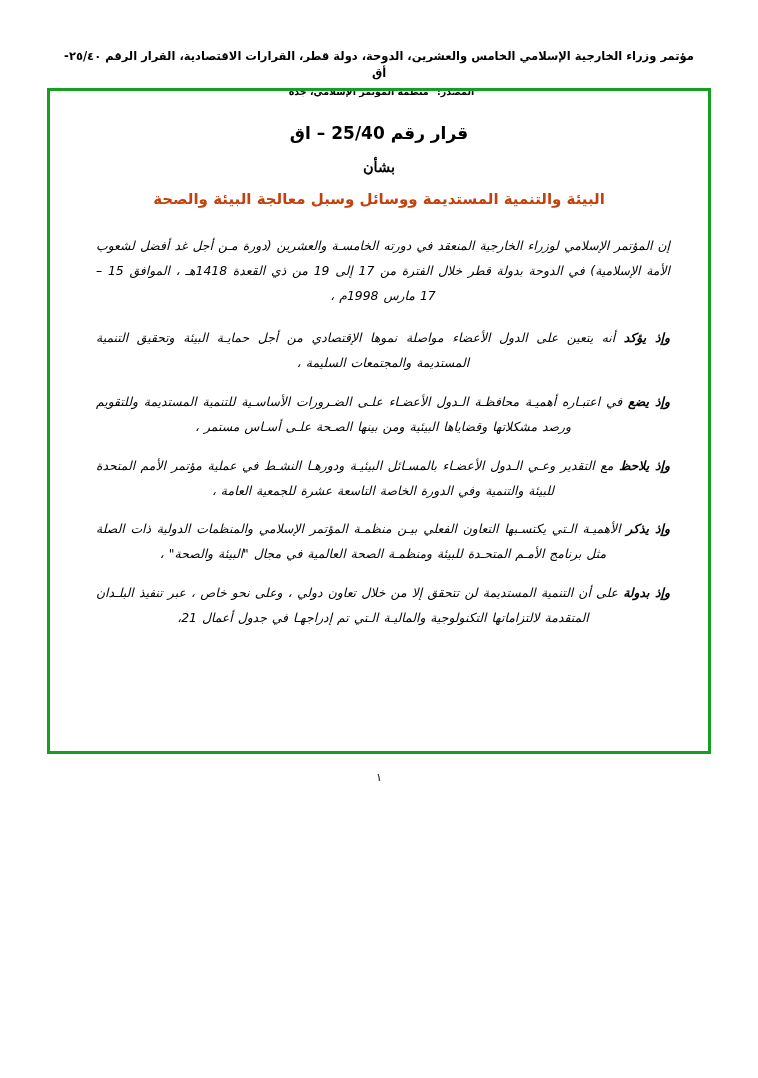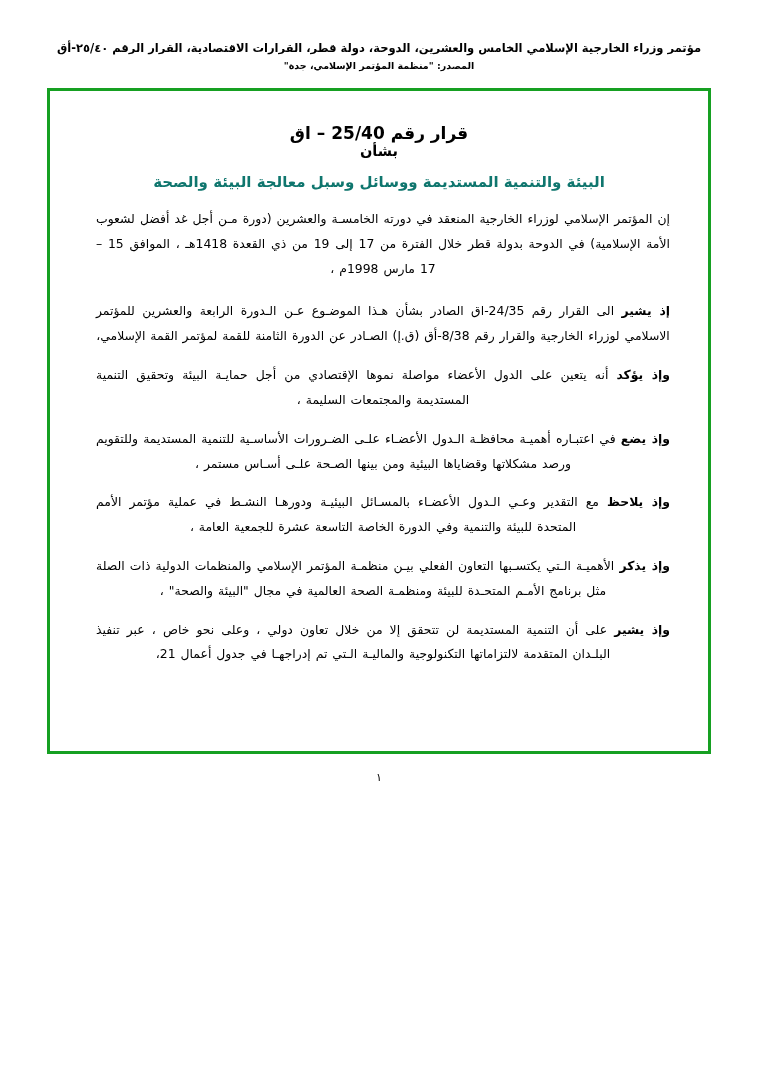--- a/index.html
+++ b/index.html
@@ -13,21 +13,21 @@
     font-family: "DejaVu Sans", "Liberation Sans", sans-serif;
     color: #000000;
     position: relative;
     overflow: hidden;
   }
   .page {
     width: 758px;
     height: 792px;
     position: relative;
     box-sizing: border-box;
-    padding: 0;
+    padding: 8px;
   }
   .header-block {
     text-align: center;
     padding: 40px 54px 0 54px;
   }
   .header-line1 {
     font-size: 11.5px;
     font-weight: bold;
     color: #000;
     line-height: 1.5;
@@ -49,43 +49,46 @@
     box-sizing: border-box;
     padding: 18px 34px 10px 34px;
     overflow: hidden;
   }
   .title-1 {
     text-align: center;
     font-size: 17px;
     font-weight: bold;
     letter-spacing: 1px;
     margin-top: 14px;
+    margin-bottom: 16px;
   }
   .title-2 {
     text-align: center;
     font-size: 14.5px;
     font-weight: bold;
     margin-bottom: 14px;
+    font-family: Liberation Serif, serif;
   }
   .title-3 {
     text-align: center;
     font-size: 15px;
     font-weight: bold;
-    color: #0f766e;
-    margin-bottom: 16px;
+    color: #c2410c;
+    margin-bottom: 26px;
     letter-spacing: 0.4px;
   }
   .para {
     font-size: 12.4px;
     line-height: 2.0;
     text-align: justify;
     text-align-last: center;
     margin: 0 0 14px 8px;
     padding: 0 4px;
     word-spacing: 1px;
+    font-style: italic;
   }
   .para.first {
     margin-bottom: 18px;
   }
   .para b {
     font-weight: bold;
   }
   .lead {
     font-weight: bold;
   }
@@ -112,24 +115,20 @@
   <div class="doc-frame">
 
     <div class="title-1">قرار رقم 25/40 – اق</div>
     <div class="title-2">بشأن</div>
     <div class="title-3">البيئة والتنمية المستديمة ووسائل وسبل معالجة البيئة والصحة</div>
 
     <p class="para first">
       <span>إن المؤتمر الإسلامي لوزراء الخارجية المنعقد في دورته الخامسـة والعشرين (دورة مـن أجل غد أفضل لشعوب الأمة الإسلامية) في الدوحة بدولة قطر خلال الفترة من 17 إلى 19 من ذي القعدة 1418هـ ، الموافق 15 – 17 مارس 1998م ،</span>
     </p>
 
-    <p class="para">
-      <b class="lead">إذ يشير</b>
-      <span>الى القرار رقم 24/35-اق الصادر بشأن هـذا الموضـوع عـن الـدورة الرابعة والعشرين للمؤتمر الاسلامي لوزراء الخارجية والقرار رقم 8/38-أق (ق.إ) الصـادر عن الدورة الثامنة للقمة لمؤتمر القمة الإسلامي،</span>
-    </p>
 
 
     <p class="para">
       <b class="lead">وإذ يؤكد</b>
       <span>أنه يتعين على الدول الأعضاء مواصلة نموها الإقتصادي من أجل حمايـة البيئة وتحقيق التنمية المستديمة والمجتمعات السليمة ،</span>
     </p>
 
     <p class="para">
       <b class="lead">وإذ يضع</b>
       <span>في اعتبـاره أهميـة محافظـة الـدول الأعضـاء علـى الضـرورات الأساسـية للتنمية المستديمة وللتقويم ورصد مشكلاتها وقضاياها البيئية  ومن بينها الصـحة علـى أسـاس مستمر ،</span>
@@ -139,21 +138,21 @@
       <b class="lead">وإذ يلاحظ</b>
       <span>مع التقدير وعـي الـدول الأعضـاء بالمسـائل البيئيـة ودورهـا النشـط في عملية مؤتمر الأمم المتحدة للبيئة والتنمية وفي الدورة الخاصة التاسعة عشرة للجمعية العامة ،</span>
     </p>
 
     <p class="para">
       <b class="lead">وإذ يذكر</b>
       <span>الأهميـة الـتي يكتسـبها التعاون الفعلي بيـن منظمـة المؤتمر الإسلامي والمنظمات الدولية ذات الصلة مثل برنامج الأمـم المتحـدة للبيئة ومنظمـة الصحة العالمية في مجال "البيئة والصحة" ،</span>
     </p>
 
     <p class="para">
-      <b class="lead">وإذ يشير</b>
+      <b class="lead">وإذ بدولة</b>
       <span>على أن التنمية المستديمة لن تتحقق إلا من خلال تعاون دولي ، وعلى نحو خاص ، عبر تنفيذ البلـدان المتقدمة لالتزاماتها التكنولوجية والماليـة الـتي تم إدراجهـا في جدول أعمال 21،</span>
     </p>
 
   </div>
 
   <div class="footer-page">١</div>
 
 </div>
 
 </body></html>

